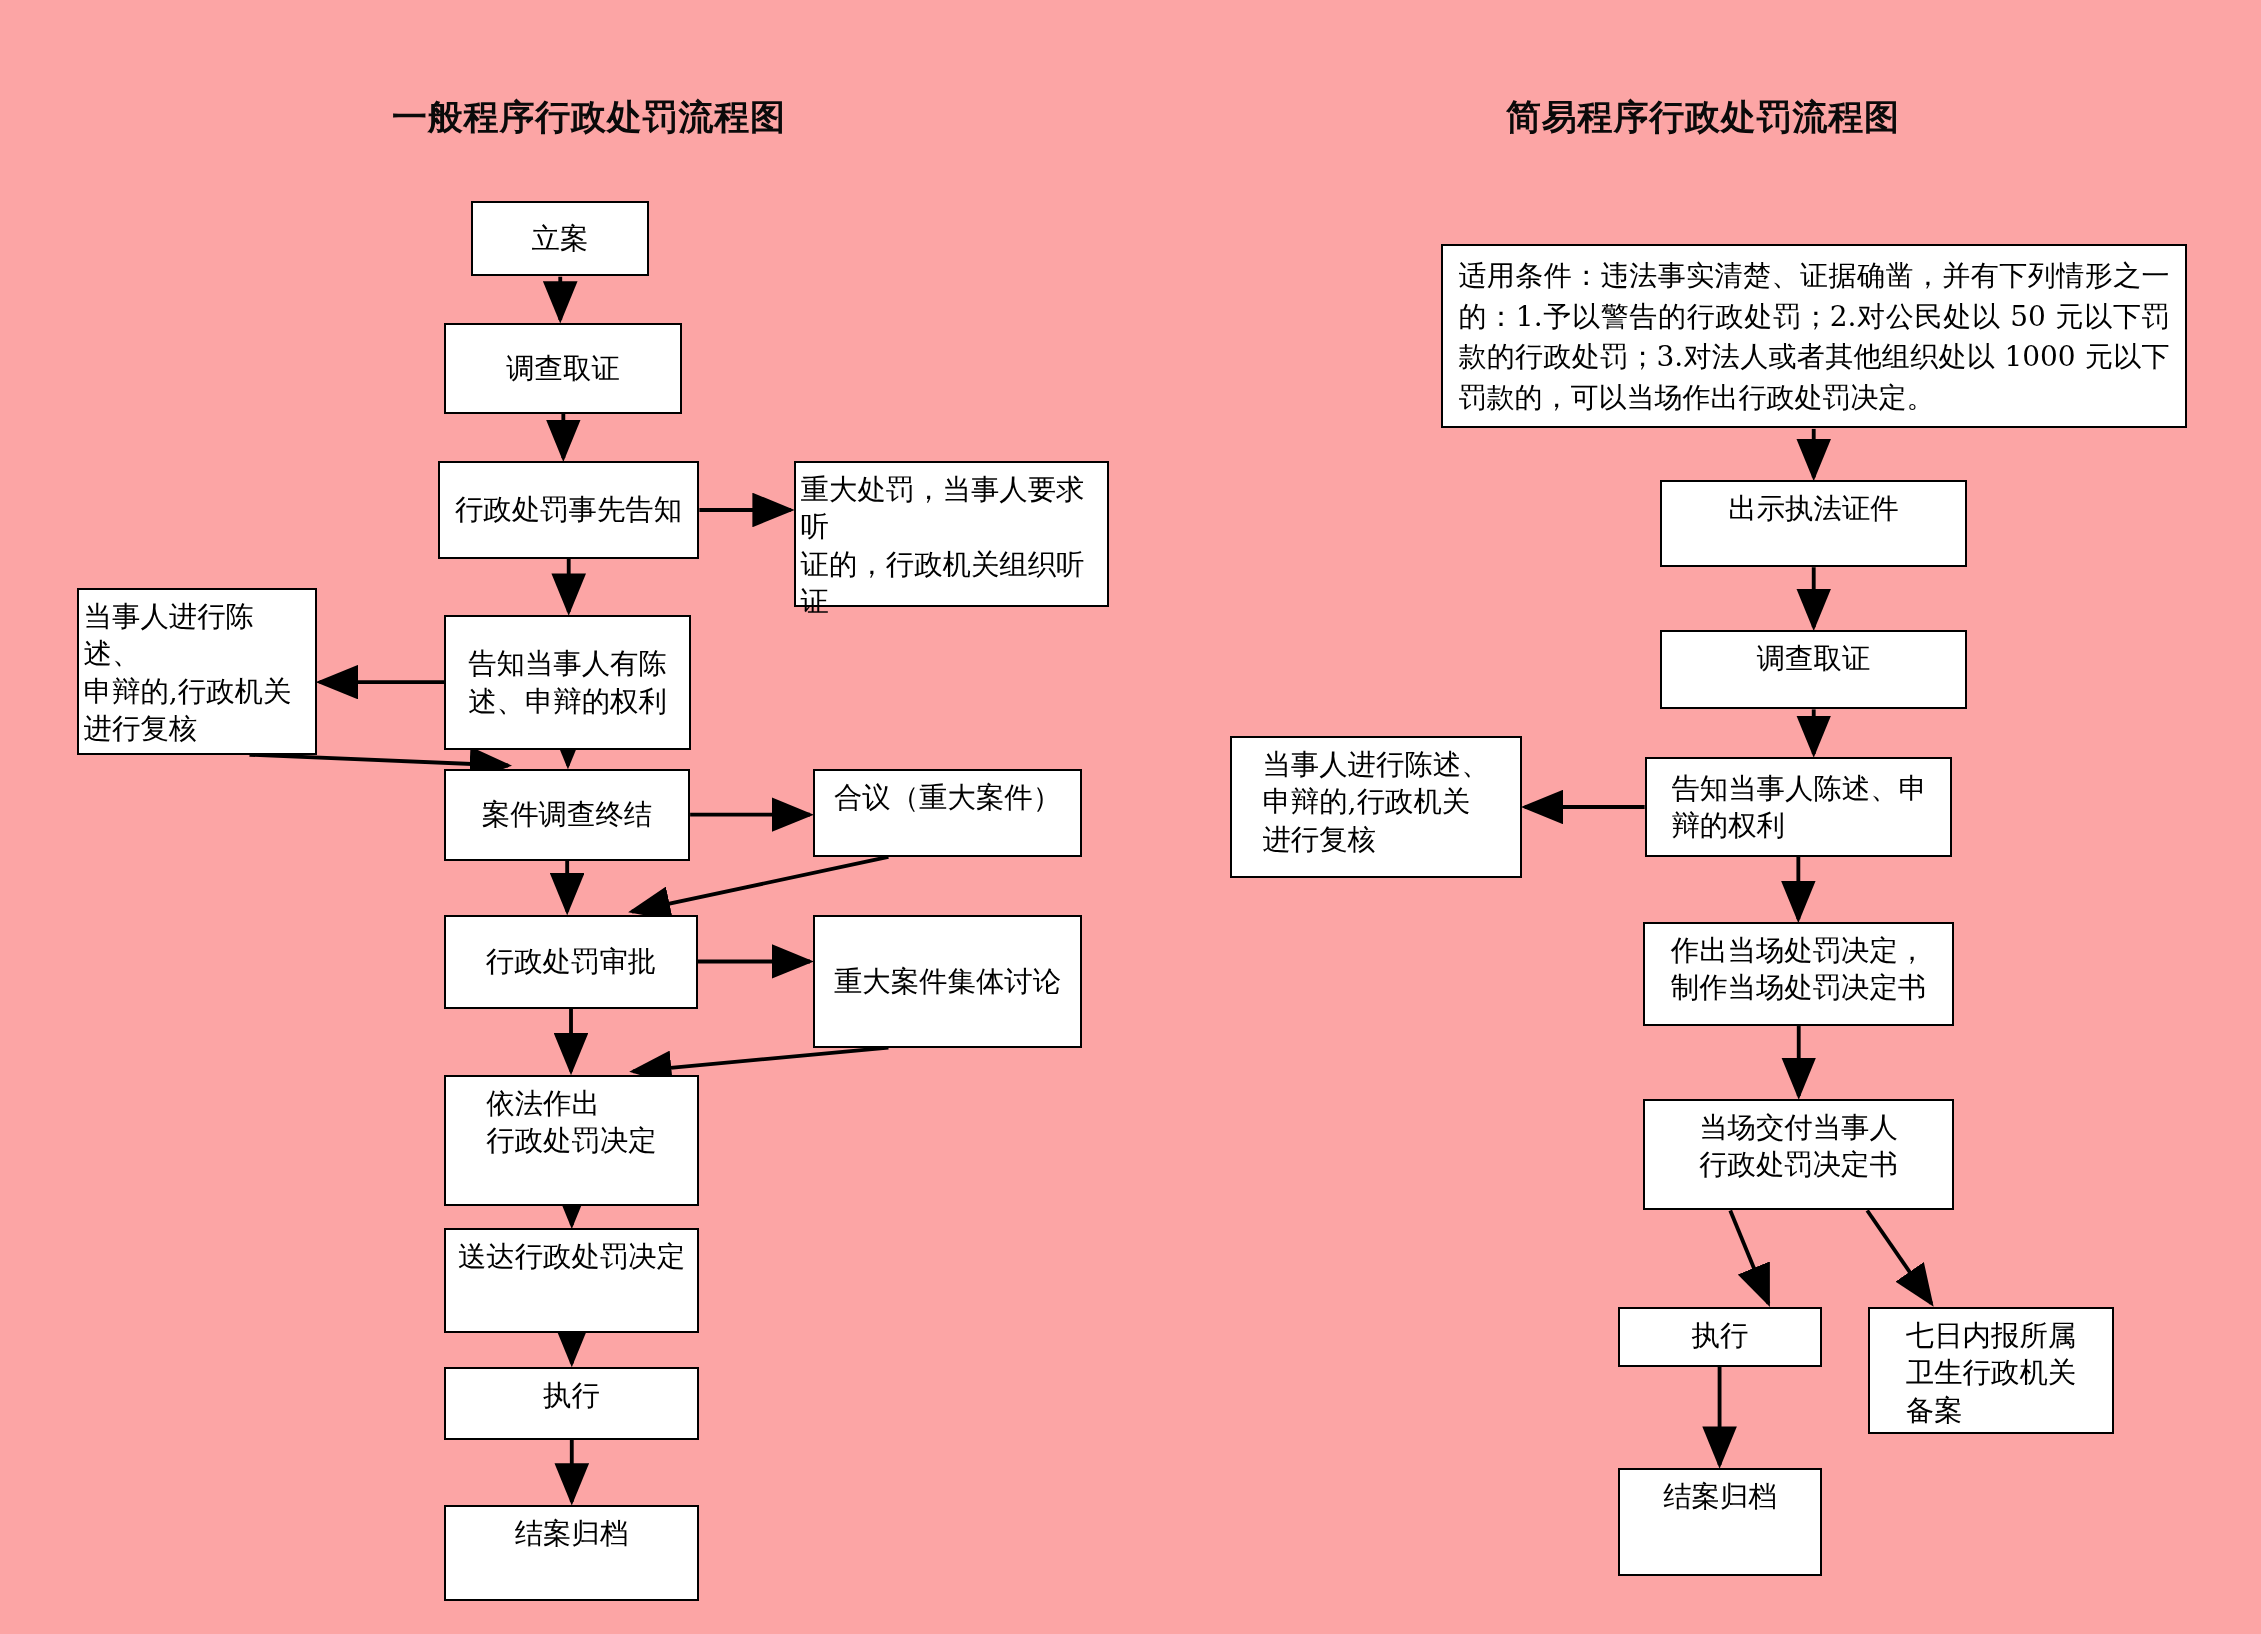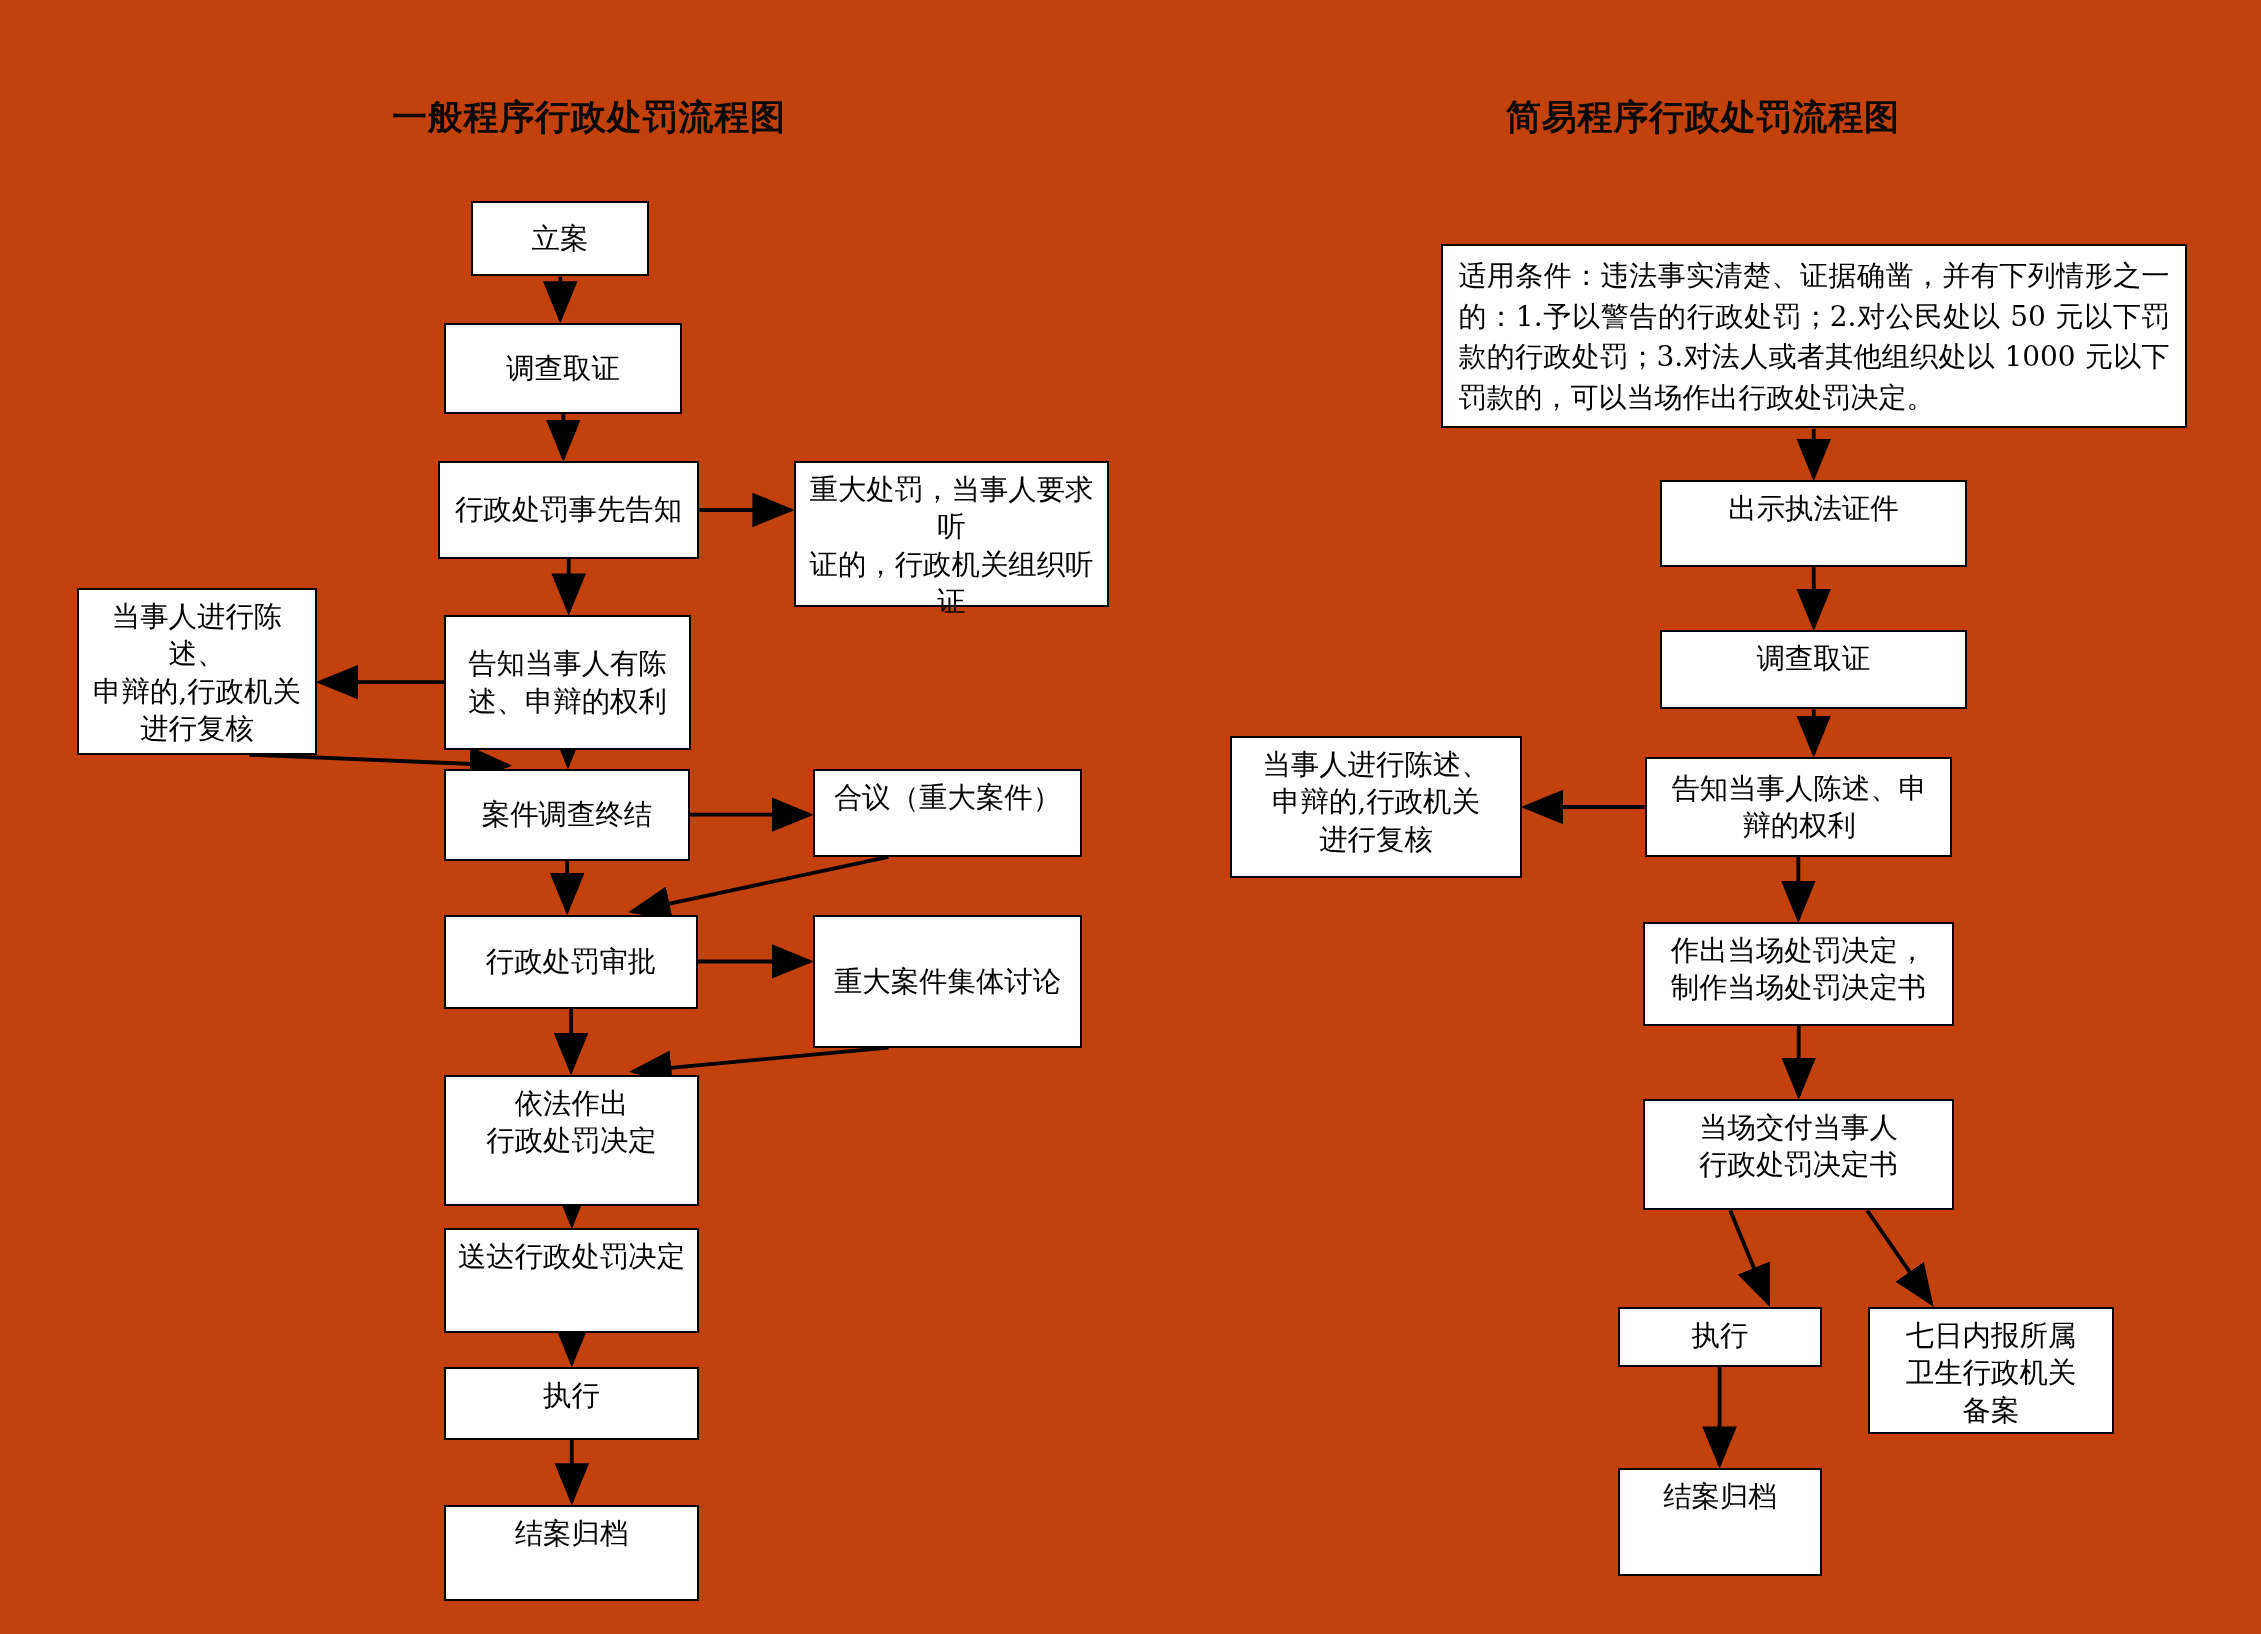--- a/index.html
+++ b/index.html
@@ -7,42 +7,41 @@
     padding: 0;
     background: #ffffff;
   }
   body {
     font-family: "DejaVu Sans", "Liberation Sans", sans-serif;
   }
   #canvas {
     position: relative;
     width: 2261px;
     height: 1634px;
-    background: #c2410c;
+    background: #fca5a5;
     overflow: hidden;
   }
   .chart-title {
     position: absolute;
     font-family: "DejaVu Sans", "Liberation Sans", sans-serif;
     font-weight: bold;
     font-size: 35px;
     color: #0a0a0a;
     letter-spacing: 0.8px;
     white-space: nowrap;
     line-height: 1;
   }
   .node {
     position: absolute;
     box-sizing: border-box;
     border: 2.3px solid #000000;
     background: #ffffff;
     display: flex;
     align-items: center;
     justify-content: center;
-    text-align: center;
     font-family: "DejaVu Serif", "Liberation Serif", serif;
     font-size: 28.4px;
     line-height: 1.32;
     color: #000000;
     padding: 1.5px 4.6px;
   }
   .node.top-align {
     align-items: flex-start;
     padding-top: 7.7px;
   }

